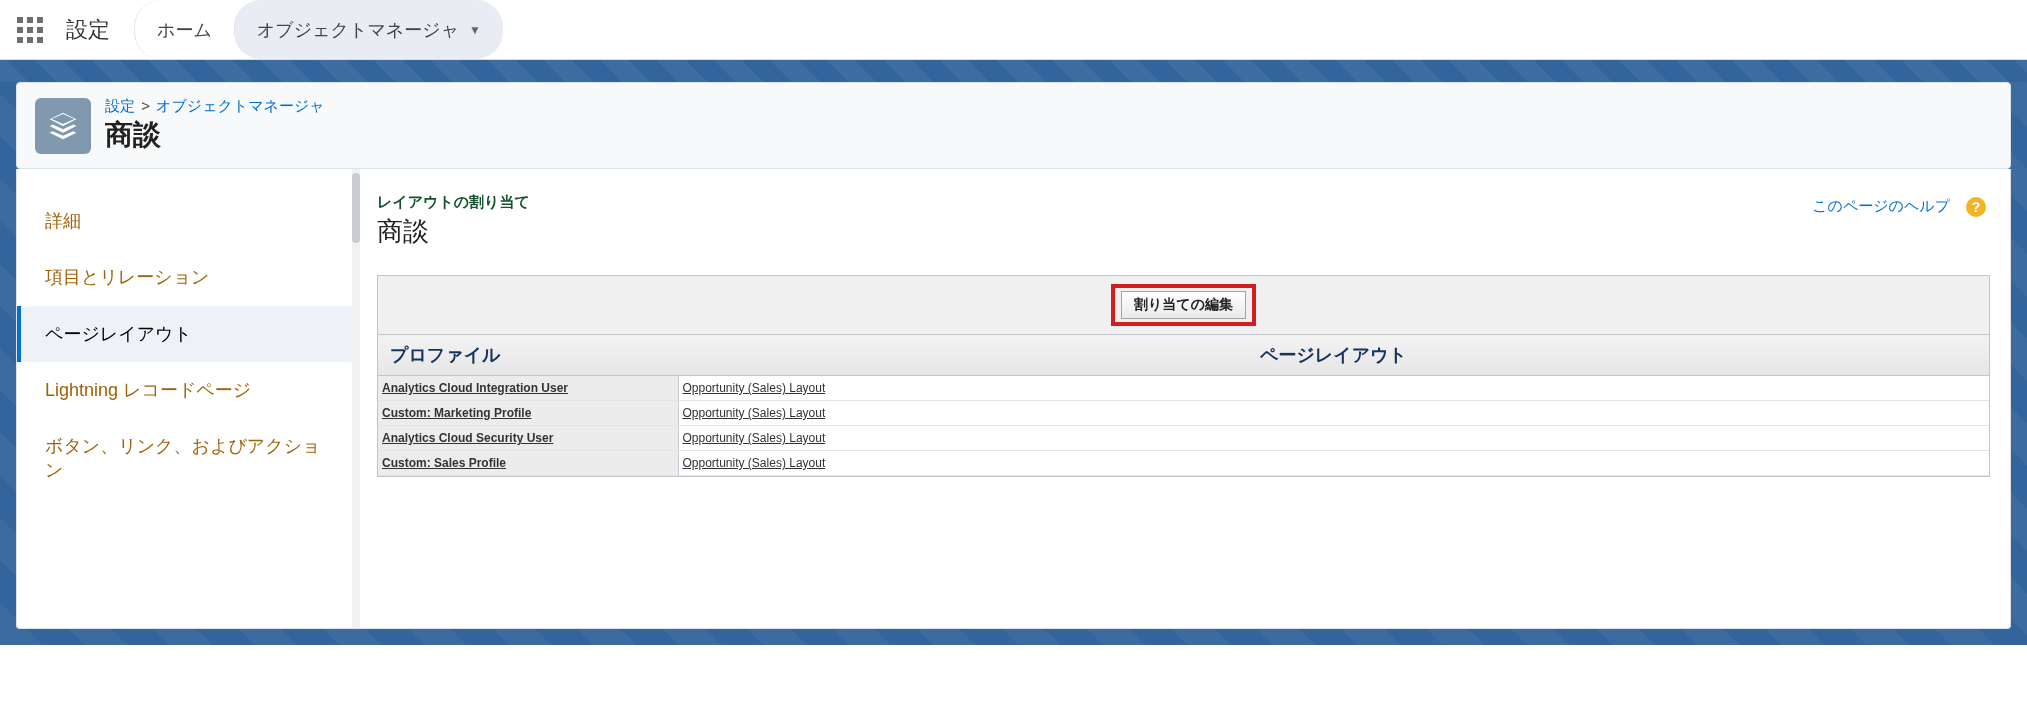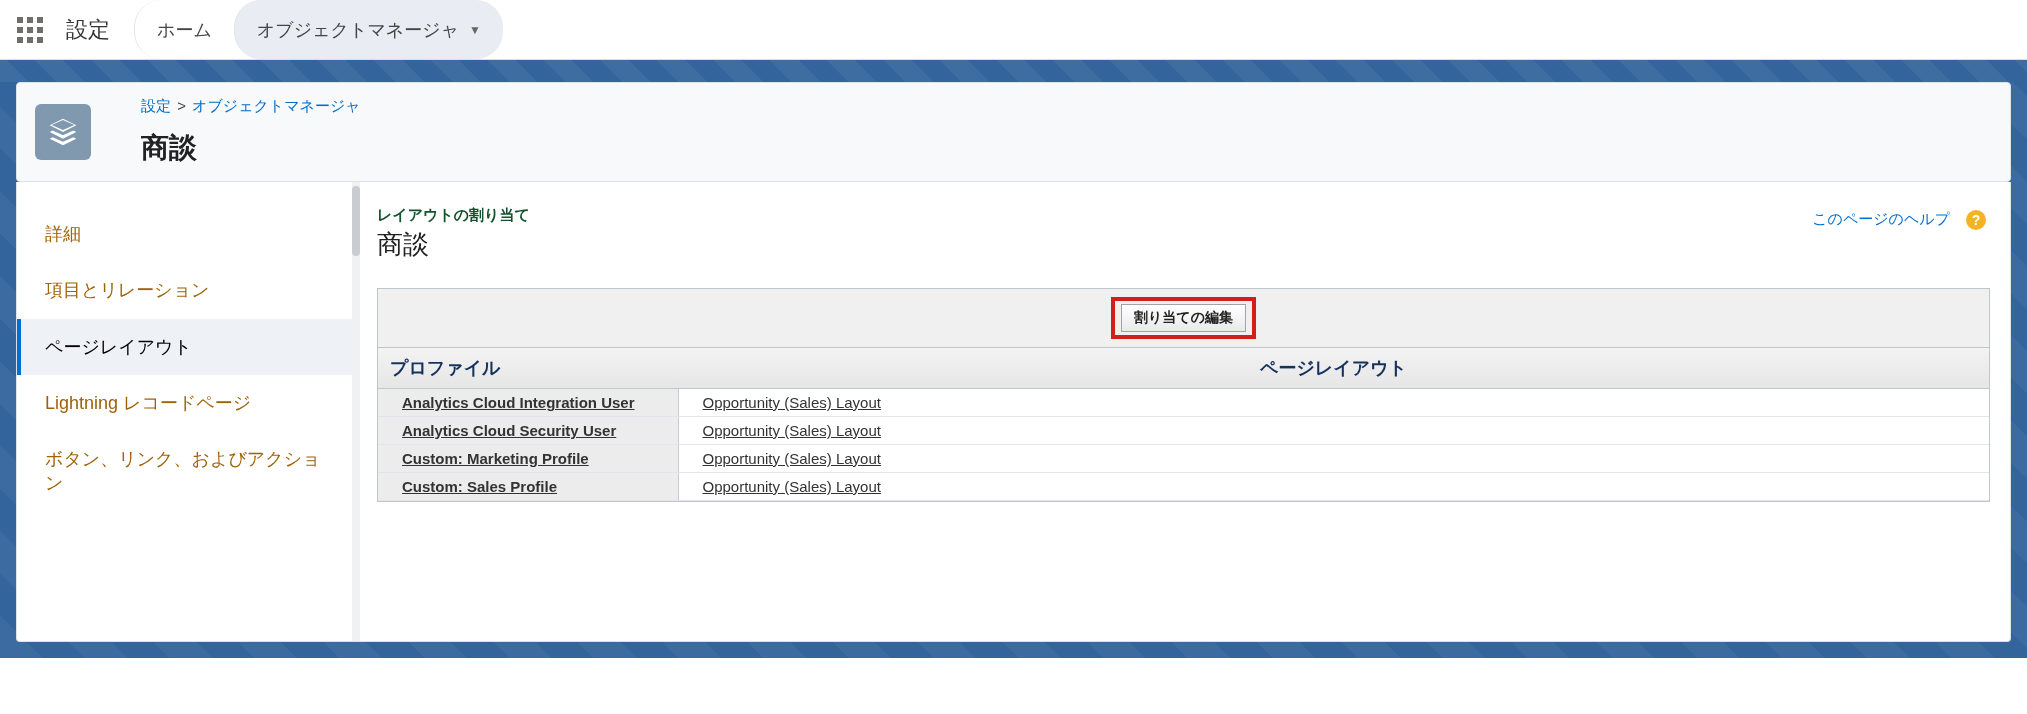--- a/index.html
+++ b/index.html
@@ -27,21 +27,21 @@
     }
     .page-wrap { background: #33659c; padding: 0 16px 16px 16px; background-image: repeating-linear-gradient(45deg, rgba(255,255,255,0.04) 0 30px, rgba(255,255,255,0) 30px 60px); }
 
     .breadcrumb-card {
       background: #f7f9fb; border: 1px solid #dbe2ea; border-radius: 4px; padding: 14px 18px; display: flex; align-items: center; gap: 14px;
     }
     .obj-icon {
       width: 56px; height: 56px; background: #8199af; border-radius: 6px; display: flex; align-items: center; justify-content: center;
     }
     .obj-icon svg { fill: #fff; width: 32px; height: 32px; }
-    .breadcrumb-texts { display: flex; flex-direction: column; gap: 13px; margin-left: 36px; }
+    .breadcrumb-texts { display: flex; flex-direction: column; gap: 0; }
     .bc-row { font-size: 15px; color: #006dcc; }
     .bc-row .sep { color: #444; padding: 0 2px; }
     .bc-link { cursor: pointer; }
     .obj-title { font-size: 28px; font-weight: bold; color: #222; }
 
     .content-area {
       display: flex; background: #fff; border: 1px solid #dbe2ea; border-top: none; border-radius: 0 0 4px 4px; min-height: 460px;
     }
     .sidebar { width: 336px; border-right: 1px solid #e6e9ef; position: relative; }
     .sidebar ul { list-style: none; padding: 24px 0; }
@@ -64,21 +64,21 @@
     .edit-assign-wrap { border: 4px solid #d31e1e; padding: 3px 6px; display: inline-block; }
     .edit-assign-btn {
       background: linear-gradient(#ffffff, #e9e9e9); border: 1px solid #a0a4aa; font-size: 14px; font-weight: bold; padding: 4px 12px; cursor: pointer; color: #222;
     }
     .layout-table { width: 100%; border-collapse: collapse; }
     .layout-table thead th {
       background: linear-gradient(#f3f3f3, #e6e6e6); border-bottom: 1px solid #c2c6cd; font-size: 18px; font-weight: bold; padding: 8px 12px; text-align: left;
     }
     .layout-table thead th:last-child { text-align: center; }
     .layout-table td {
-      border-bottom: 1px solid #e1e4e9; padding: 5px 24px; font-size: 15px; margin-top: 28px;
+      border-bottom: 1px solid #e1e4e9; padding: 5px 4px; font-size: 12px; margin-top: 28px;
     }
     .profile-cell { background: #ececec; font-weight: bold; border-right: 1px solid #c7cad0; width: 300px; }
     .profile-cell span, .layout-cell span { text-decoration: underline; color: #333; cursor: pointer; }
     .layout-cell { text-align: left; padding-left: 260px; }
     .layout-cell span { color: #333; }
   </style>
 </head>
 <body>
 
 <div class="top-nav">
@@ -163,25 +163,25 @@
               <th>プロファイル</th>
               <th>ページレイアウト</th>
             </tr>
           </thead>
           <tbody>
             <tr>
               <td class="profile-cell"><span>Analytics Cloud Integration User</span></td>
               <td class="layout-cell"><span>Opportunity (Sales) Layout</span></td>
             </tr>
             <tr>
-              <td class="profile-cell"><span>Analytics Cloud Security User</span></td>
+              <td class="profile-cell"><span>Custom: Marketing Profile</span></td>
               <td class="layout-cell"><span>Opportunity (Sales) Layout</span></td>
             </tr>
             <tr>
-              <td class="profile-cell"><span>Custom: Marketing Profile</span></td>
+              <td class="profile-cell"><span>Analytics Cloud Security User</span></td>
               <td class="layout-cell"><span>Opportunity (Sales) Layout</span></td>
             </tr>
             <tr>
               <td class="profile-cell"><span>Custom: Sales Profile</span></td>
               <td class="layout-cell"><span>Opportunity (Sales) Layout</span></td>
             </tr>
           </tbody>
         </table>
       </div>
     </div>

